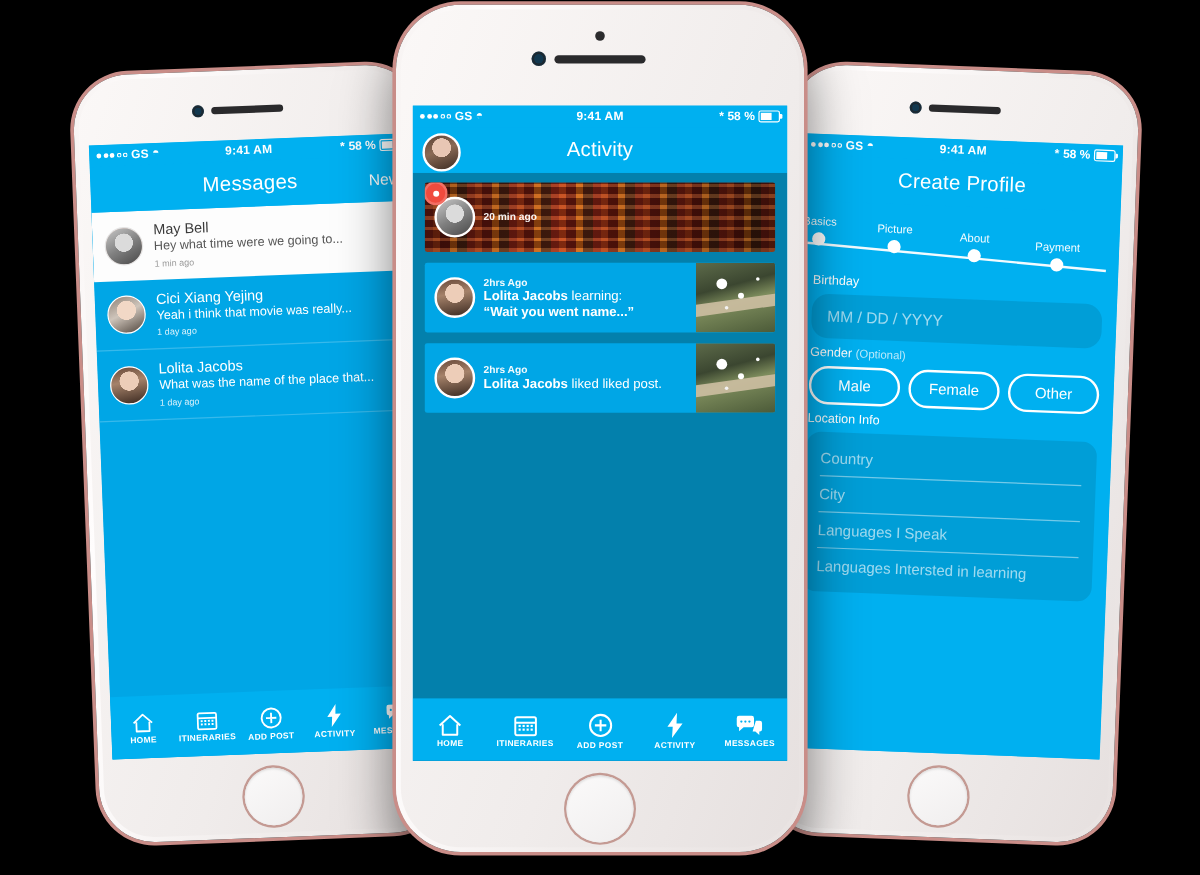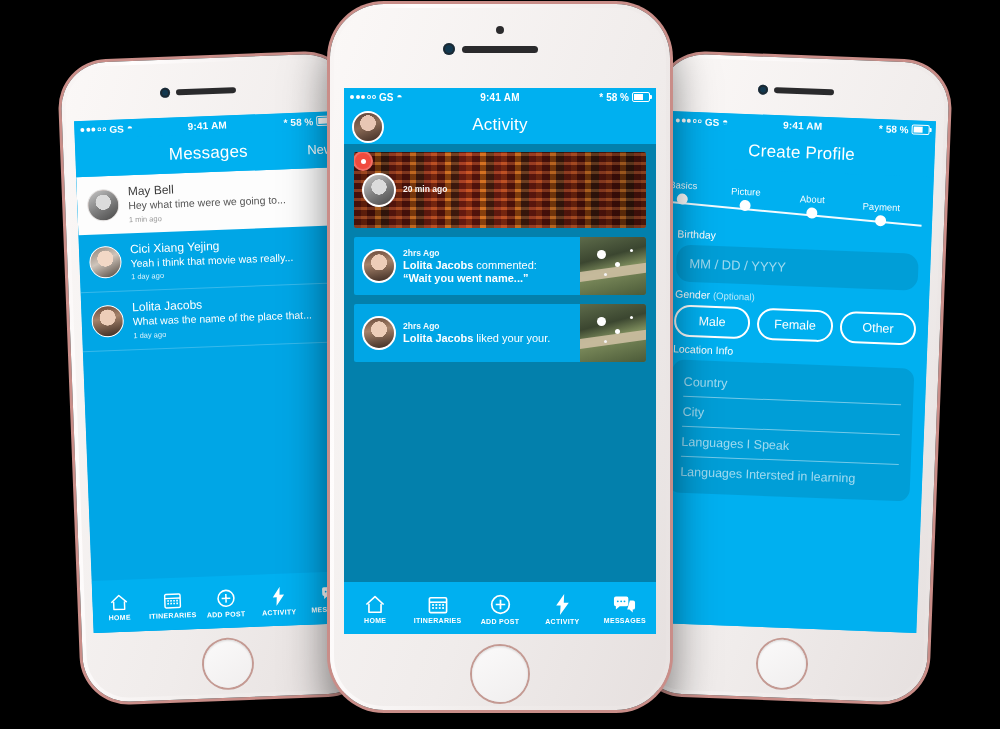--- a/index.html
+++ b/index.html
@@ -73,21 +73,21 @@
      justify-content:center;position:relative;color:#fff;}
   .navbar .title{font-size:17px;font-weight:300;letter-spacing:.2px;}
   .nav-avatar{position:absolute;left:8px;top:5px;width:28px;height:28px;border-radius:50%;
      border:2px solid #fff;overflow:hidden;background:#caa7a0;}
   .navbar .right-act{position:absolute;right:8px;font-size:13px;font-weight:300;}
 
   
   .feed{background:#0380ac;height:100%;padding:8px 10px;box-sizing:border-box;}
   .card{position:relative;margin-bottom:9px;border-radius:2px;overflow:hidden;
      display:flex;align-items:stretch;min-height:58px;}
-  .card.hero{height:76px;}
+  .card.hero{height:58px;}
   .hero-bg{position:absolute;inset:0;
      background:
        repeating-linear-gradient(90deg, #9b2b1c 0 7px, #c0431f 7px 13px, #7a1f14 13px 21px, #d4691f 21px 27px, #5e2a18 27px 35px),
        linear-gradient(180deg,#2a1008,#40190c);
      filter:saturate(1.1);}
   .hero-bg::after{content:"";position:absolute;inset:0;
      background:
        repeating-linear-gradient(0deg, rgba(255,210,120,.16) 0 3px, rgba(0,0,0,.34) 3px 9px),
        linear-gradient(90deg,rgba(0,0,0,.35),rgba(0,0,0,.05) 40%,rgba(0,0,0,.45));}
   .card .body{position:relative;display:flex;align-items:center;gap:7px;
@@ -438,39 +438,39 @@
         </div>
 
         <div class="card plain">
           <div class="body">
             <div class="avatar">
                 <div class="av-face f3"></div>
               </div>
             <div class="txt">
               <div class="time">2hrs Ago</div>
               <div class="msg">
-                <b>Lolita Jacobs</b><span> commented:</span>
+                <b>Lolita Jacobs</b><span> learning:</span>
               </div>
               <div class="msg">
                 <b>“Wait you went name...”</b>
               </div>
             </div>
           </div>
           <div class="thumb"></div>
         </div>
 
         <div class="card plain">
           <div class="body">
             <div class="avatar">
                 <div class="av-face f3"></div>
               </div>
             <div class="txt">
               <div class="time">2hrs Ago</div>
               <div class="msg">
-                <b>Lolita Jacobs</b><span> liked your your.</span>
+                <b>Lolita Jacobs</b><span> liked liked post.</span>
               </div>
             </div>
           </div>
           <div class="thumb"></div>
         </div>
       </div>
 
       <div class="tabbar">
         <div class="tab">
           <svg width="22" height="19" viewBox="0 0 24 22">

